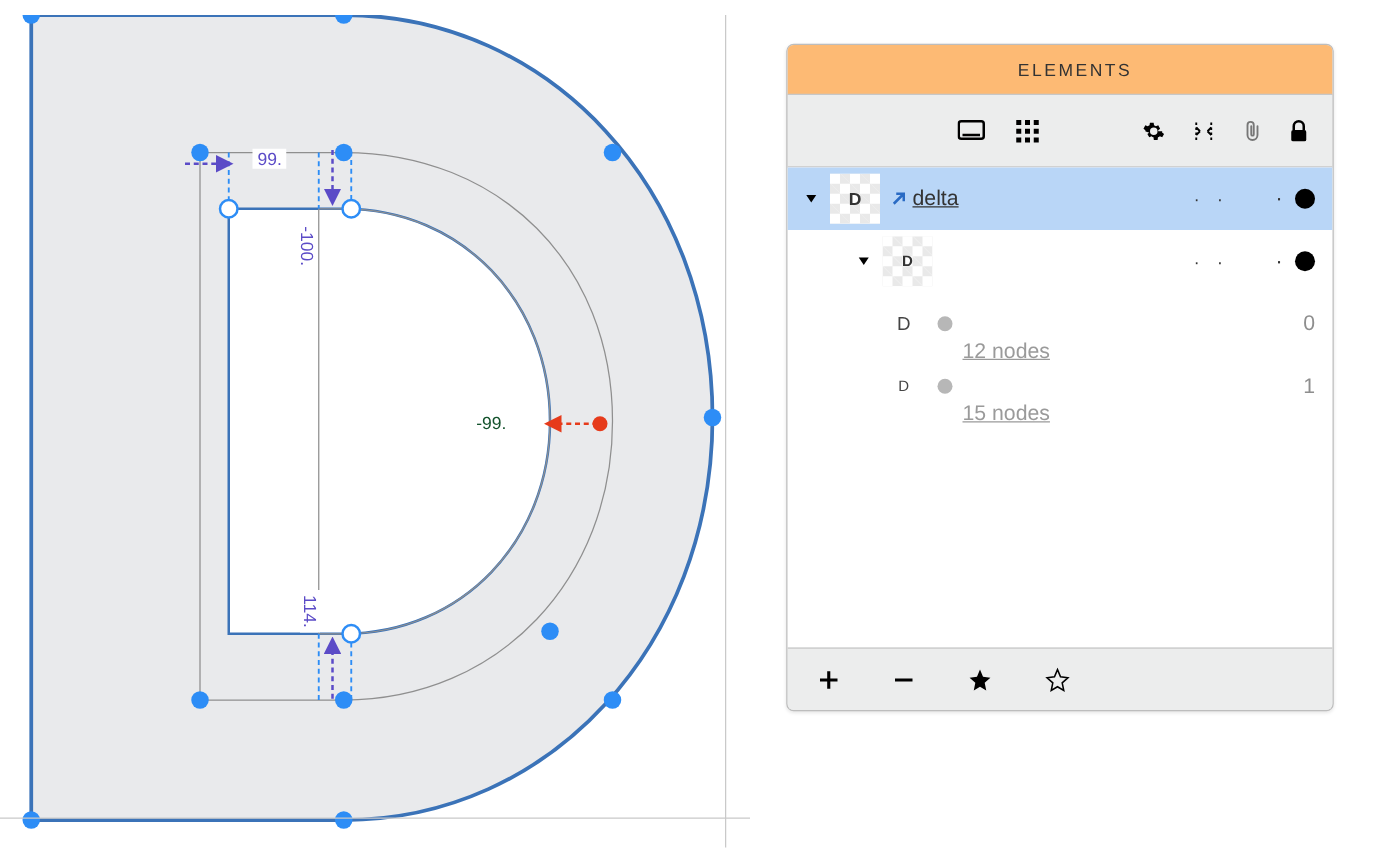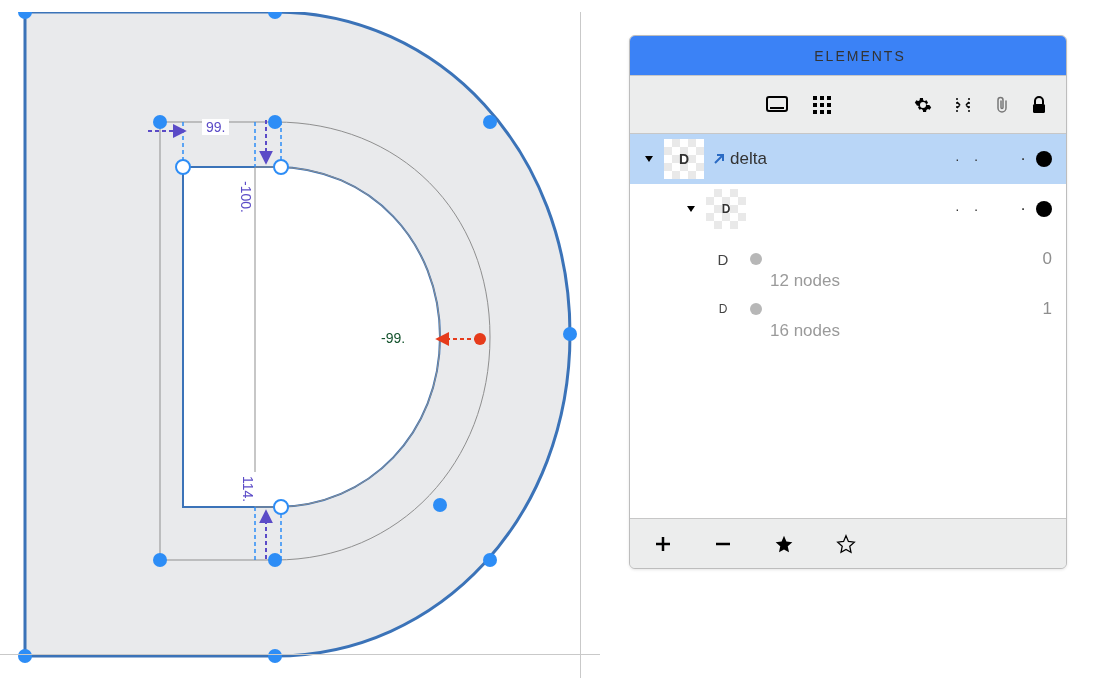--- a/index.html
+++ b/index.html
@@ -45,21 +45,21 @@
     border:1px solid #bdbdbd;
     border-radius:6px;
     background:#eceded;
     display:flex;
     flex-direction:column;
     overflow:hidden;
     box-shadow:0 1px 3px rgba(0,0,0,0.1);
   }
   .panel-title {
     height:40px;
-    background:#3b82f6;
+    background:#fdba74;
     border-bottom:1px solid #c7c7c7;
     display:flex;
     align-items:center;
     justify-content:center;
     letter-spacing:2px;
     font-size:14px;
     color:#333;
     padding-left:24px;
   }
   .panel-toolbar {
@@ -117,21 +117,21 @@
       linear-gradient(45deg,#e9e9e9 25%,transparent 25%,transparent 75%,#e9e9e9 75%),
       linear-gradient(45deg,#e9e9e9 25%,transparent 25%,transparent 75%,#e9e9e9 75%);
     background-size:16px 16px;
     background-position:0 0,8px 8px;
     background-color:#fff;
   }
   .thumb-letter {
     font-weight:700;
     font-family:Arial,sans-serif;
   }
-  .row .label { flex:1; }
+  .row .label { flex:1;text-decoration:underline; }
   .row .dots-col {
     display:flex;
     gap:14px;
     color:#333;
     font-size:14px;
     margin-right:24px;
   }
   .row .trailing-dot {
     width:16px; height:16px;
     border-radius:50%;
@@ -339,21 +339,21 @@
       <span class="gray-dot"></span>
       <span class="label">12 nodes</span>
       <span class="trailing-num">0</span>
     </div>
 
     <div class="row sub2">
       <div class="thumb">
         <span class="thumb-letter" style="font-size:12px; font-weight:400; color:#444;">D</span>
       </div>
       <span class="gray-dot"></span>
-      <span class="label">16 nodes</span>
+      <span class="label">15 nodes</span>
       <span class="trailing-num">1</span>
     </div>
 
   </div>
 
   <div class="panel-footer">
     <span class="footer-icon">
       <svg width="18" height="18" viewBox="0 0 18 18">
           <path d="M9 2v14M2 9h14" stroke="#000" stroke-width="2.5"></path>
         </svg>

